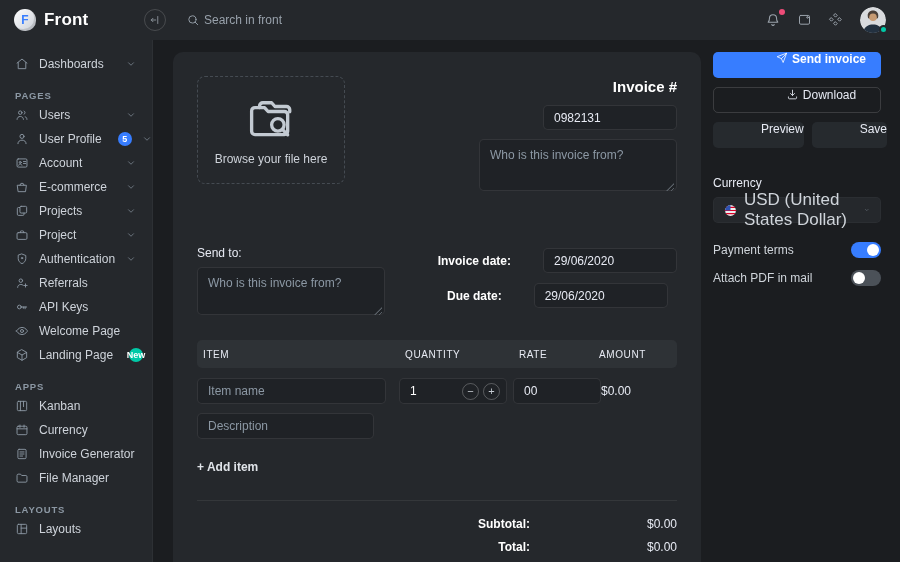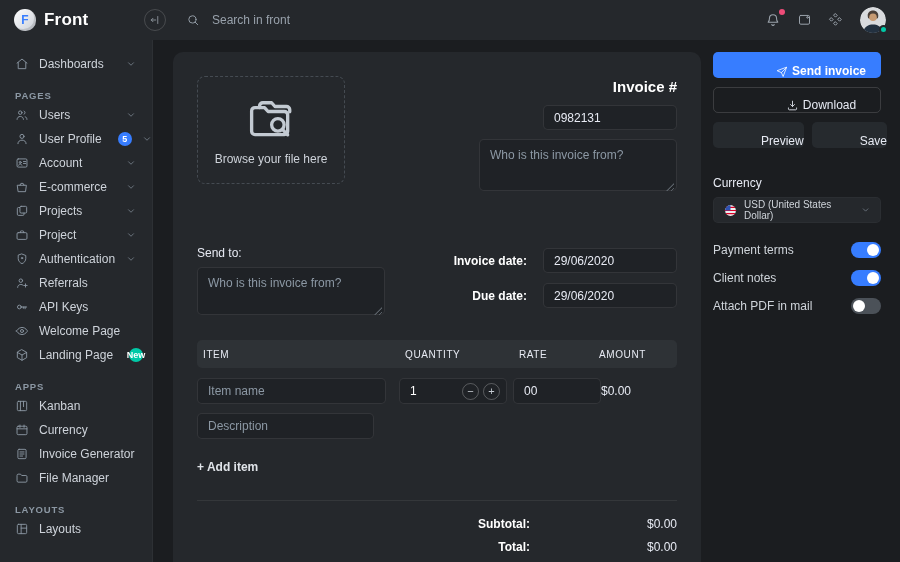--- a/index.html
+++ b/index.html
@@ -30,21 +30,21 @@
     box-shadow:inset -2px -2px 0 rgba(0,0,0,.12);
   }
   .brand-name{ font-size:17px; font-weight:bold; color:#fff; letter-spacing:.2px; }
   .collapse-btn{
     width:22px; height:22px; border-radius:50%;
     border:1px solid rgba(255,255,255,.16); background:transparent;
     color:#9aa2ab; display:flex; align-items:center; justify-content:center;
     margin-left:10px; cursor:pointer;
   }
   .collapse-btn .ic{ width:12px; height:12px; }
-  .searchbox{ display:flex; align-items:center; gap:12px; margin-left:20px; }
+  .searchbox{ display:flex; align-items:center; gap:4px; margin-left:20px; }
   .searchbox .ic{ width:14px; height:14px; color:#98a1ab; }
   .searchbox input{
     background:transparent; border:none; outline:none;
     color:#e7eaf3; font-size:12px; width:150px;
     font-family:"Liberation Sans","DejaVu Sans",sans-serif;
   }
   .searchbox input::placeholder{ color:#98a1ab; }
   .nav-right{ margin-left:auto; display:flex; align-items:center; gap:15px; }
   .nav-ic-btn{ position:relative; background:none; border:none; color:#9aa2ab; cursor:pointer;
     width:16px; height:16px; padding:0; }
@@ -126,21 +126,21 @@
     pointer-events:none;
   }
   .inv-num{ width:134px; height:25px; margin-left:auto; }
   .from-ta{ width:198px; height:52px; margin-top:9px; }
 
   
   .row-bill{ display:flex; justify-content:space-between; margin-top:52px; }
   .bill-label{ font-size:12px; color:#e7eaf3; margin-bottom:7px; }
   .bill-ta{ width:188px; height:48px; }
   .dates{ display:flex; flex-direction:column; gap:10px; padding-top:2px; }
-  .date-row{ display:flex; align-items:center; justify-content:flex-end; gap:16px; }
+  .date-row{ display:flex; align-items:center; justify-content:center; gap:32px; }
   .date-label{ font-size:12px; font-weight:bold; color:#fff; }
   .date-input{ width:134px; height:25px; }
 
   
   .tbl-head{
     margin-top:22px; height:28px; background:#2e3236; border-radius:5px;
     display:grid; grid-template-columns:202px 114px 80px 1fr; align-items:center;
   }
   .tbl-head span{
     font-size:10px; font-weight:normal; letter-spacing:.6px; color:#e7eaf3;
@@ -172,40 +172,40 @@
   
   .totals{ margin-top:16px; }
   .tot-row{ display:flex; align-items:center; justify-content:flex-end; margin-bottom:9px; }
   .tot-label{ font-size:12px; font-weight:bold; color:#fff; }
   .tot-val{ width:147px; text-align:right; font-size:12px; color:#e7eaf3; }
 
   
   .side-panel{ width:168px; flex:none; display:flex; flex-direction:column; }
   .btn{
     height:26px; border-radius:5px; font-size:12px; font-weight:600;
-    display:flex; align-items:flex-end; justify-content:center; gap:4px;
+    display:flex; align-items:flex-start; justify-content:center; gap:4px;
     cursor:pointer; border:none;
     font-family:"Liberation Sans","DejaVu Sans",sans-serif;
     padding-left:48px;
   }
   .btn .ic{ width:12px; height:12px; }
   .btn-primary{ background:var(--accent,#377dff); color:#fff; }
   .btn-ghost{
     margin-top:9px; background:transparent; color:#e7eaf3;
     border:1px solid rgba(255,255,255,.14); font-weight:normal;
   }
   .btn-ghost .ic{ width:13px; height:13px; }
   .btn-pair{ display:flex; gap:8px; margin-top:9px; }
   .btn-dark{ flex:1; background:#262a2e; color:#e7eaf3; font-weight:normal; }
 
   .currency-label{ margin-top:28px; font-size:12px; color:#e7eaf3; }
   .currency-select{
     margin-top:7px; height:26px; background:var(--surface,#25282c); border-radius:5px;
     display:flex; align-items:center; gap:7px; padding:0 10px;
-    color:#cfd4da; font-size:10px; cursor:pointer; border:1px solid rgba(255,255,255,.03);
+    color:#cfd4da; font-size:17px; cursor:pointer; border:1px solid rgba(255,255,255,.03);
   }
   .currency-select .flag{ width:13px; height:13px; flex:none; }
   .currency-select .chev{ width:10px; height:10px; color:#8c98a4; margin-left:auto; }
 
   .toggles{ margin-top:19px; display:flex; flex-direction:column; gap:12px; }
   .toggle-row{ display:flex; align-items:center; justify-content:space-between; height:16px; }
   .toggle-row .t-label{ font-size:12px; color:#cfd4da; }
   .switch{
     width:30px; height:16px; border-radius:8px; background:#4b5158;
     position:relative; cursor:pointer; border:none; padding:0; flex:none;
@@ -619,22 +619,18 @@
           </svg>
         </span>
     </div>
 
     <div class="toggles">
       <div class="toggle-row">
         <span class="t-label">Payment terms</span>
         <button class="switch on"></button>
       </div>
       <div class="toggle-row">
-        <span class="t-label">Client notes</span>
-        <button class="switch on"></button>
-      </div>
-      <div class="toggle-row">
         <span class="t-label">Attach PDF in mail</span>
         <button class="switch"></button>
       </div>
     </div>
   </aside>
 </main>
 
 </body></html>

